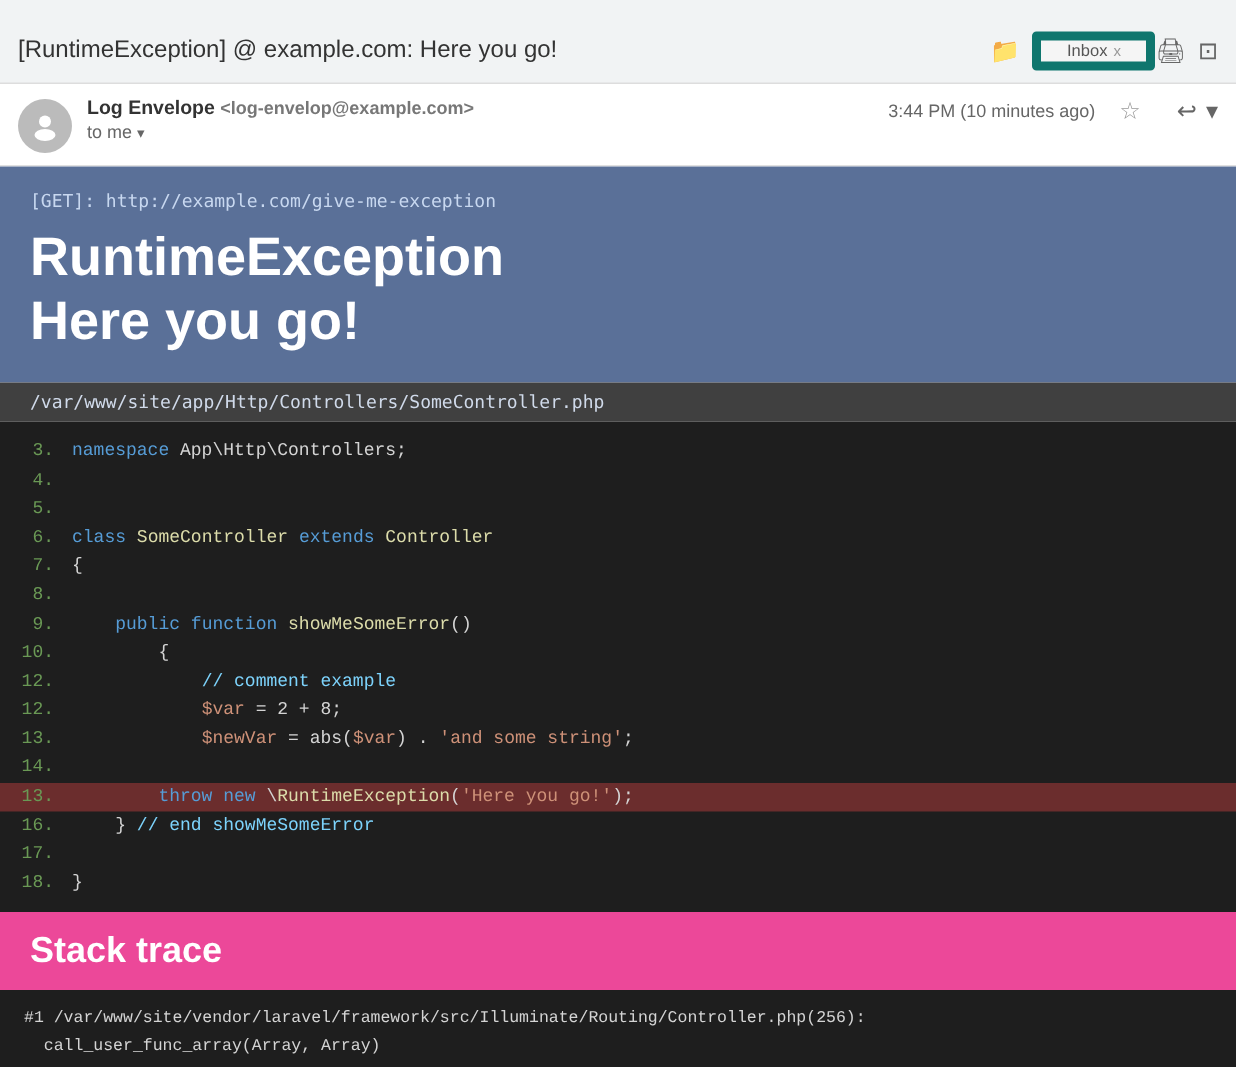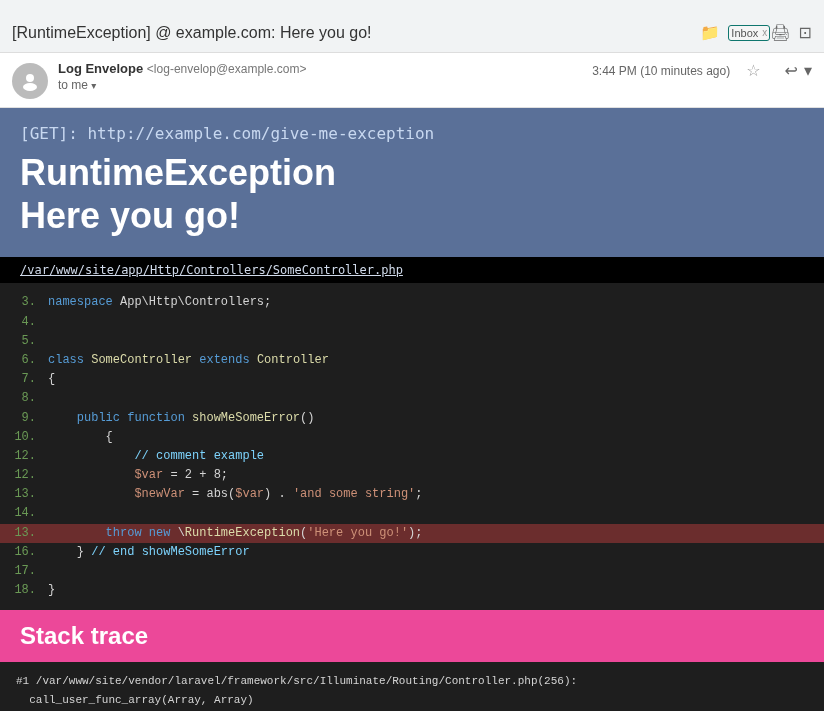--- a/index.html
+++ b/index.html
@@ -9,70 +9,70 @@
     .top-bar {
       display: flex; align-items: center; padding: 8px 12px;
       background: #f1f3f4; border-bottom: 1px solid #ddd;
       min-height: 40px;
       margin-top: 13px;
     }
     .top-bar-title {
       font-size: 16px; color: #333; flex: 1; font-weight: normal;
     }
     .inbox-badge {
-      background: #f5f5f5; border: 1px solid #0f766e; border-radius: 3px;
-      padding: 1px 2px; font-size: 11px; color: #555; margin-left: 8px;
+      background: #f5f5f5; border: 6px solid #0f766e; border-radius: 3px;
+      padding: 1px 17px; font-size: 11px; color: #555; margin-left: 8px;
       display: inline-flex; align-items: center; gap: 4px;
     }
     .inbox-badge .close-x { cursor: pointer; color: #999; font-size: 10px; }
     .folder-icon { color: #f0b400; font-size: 16px; margin-left: 8px; }
     .top-bar-actions { display: flex; gap: 8px; margin-left: auto; }
     .top-bar-actions span { font-size: 16px; color: #666; cursor: pointer; }
 
     
     .sender-row {
       display: flex; align-items: flex-start; padding: 8px 12px;
       background: #fff; border-bottom: 1px solid #e0e0e0;
     }
     .avatar {
       width: 36px; height: 36px; border-radius: 50%; background: #bbb;
       display: flex; align-items: center; justify-content: center;
       color: #fff; font-size: 18px; flex-shrink: 0; margin-right: 10px;
       margin-top: 2px;
     }
     .sender-info { flex: 1; }
     .sender-name { font-size: 13px; font-weight: bold; color: #333; }
-    .sender-email { color: #777; font-size: 12px; font-weight: normal; }
+    .sender-email { color: #777; font-size: 12px; font-weight: bold; }
     .to-me { font-size: 12px; color: #666; margin-top: 2px; cursor: pointer; }
     .to-me-arrow { font-size: 10px; color: #666; }
     .timestamp { font-size: 12px; color: #666; margin-left: auto; display: flex; align-items: center; gap: 16px; }
     .star-icon { color: #999; font-size: 16px; cursor: pointer; }
     .action-icons { display: flex; gap: 6px; margin-left: 8px; }
     .action-icons span { font-size: 16px; color: #666; cursor: pointer; }
 
     
     .email-body { background: #fff; margin: 0; }
 
     
     .exception-header {
       background: #5a7098; padding: 16px 20px 20px;
     }
     .get-url {
-      color: #c8d8f0; font-size: 16px; margin-bottom: 8px;
+      color: #c8d8f0; font-size: 12px; margin-bottom: 8px;
       font-family: monospace;
     }
     .exception-title {
       color: #fff; font-size: 36px; font-weight: bold; line-height: 1.2;
       font-family: Arial, sans-serif;
     }
 
     
     .file-path-bar {
-      background: #000000; padding: 6px 20px;
-      color: #d0daea; font-size: 12px; font-family: monospace; text-decoration: underline;
+      background: #404040; padding: 6px 20px;
+      color: #d0daea; font-size: 12px; font-family: monospace;
     }
 
     
     .code-block {
       background: #1e1e1e; padding: 10px 0;
       font-family: 'Courier New', monospace; font-size: 12px;
       line-height: 1.6;
     }
     .code-line {
       display: flex; padding: 0 8px;

